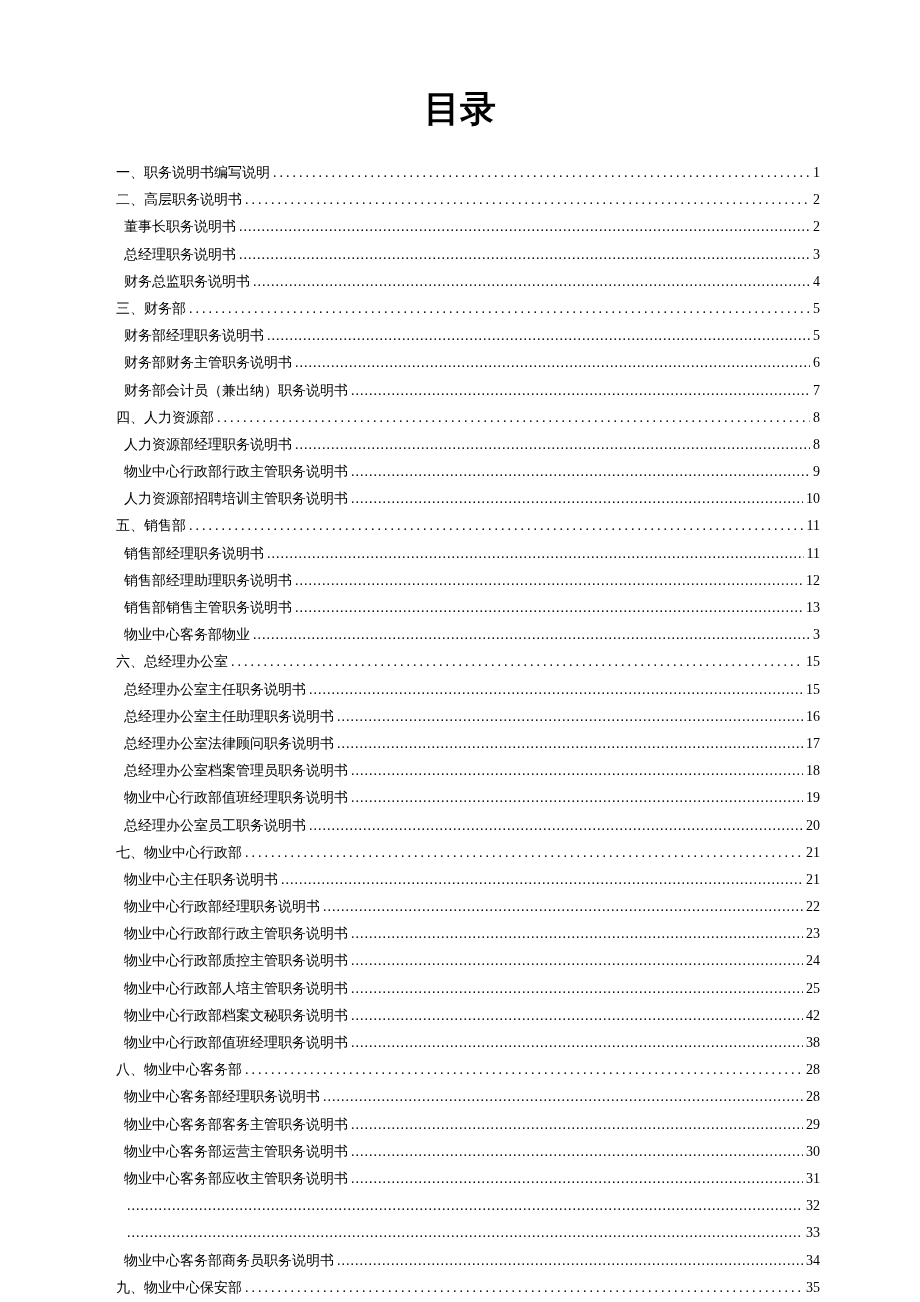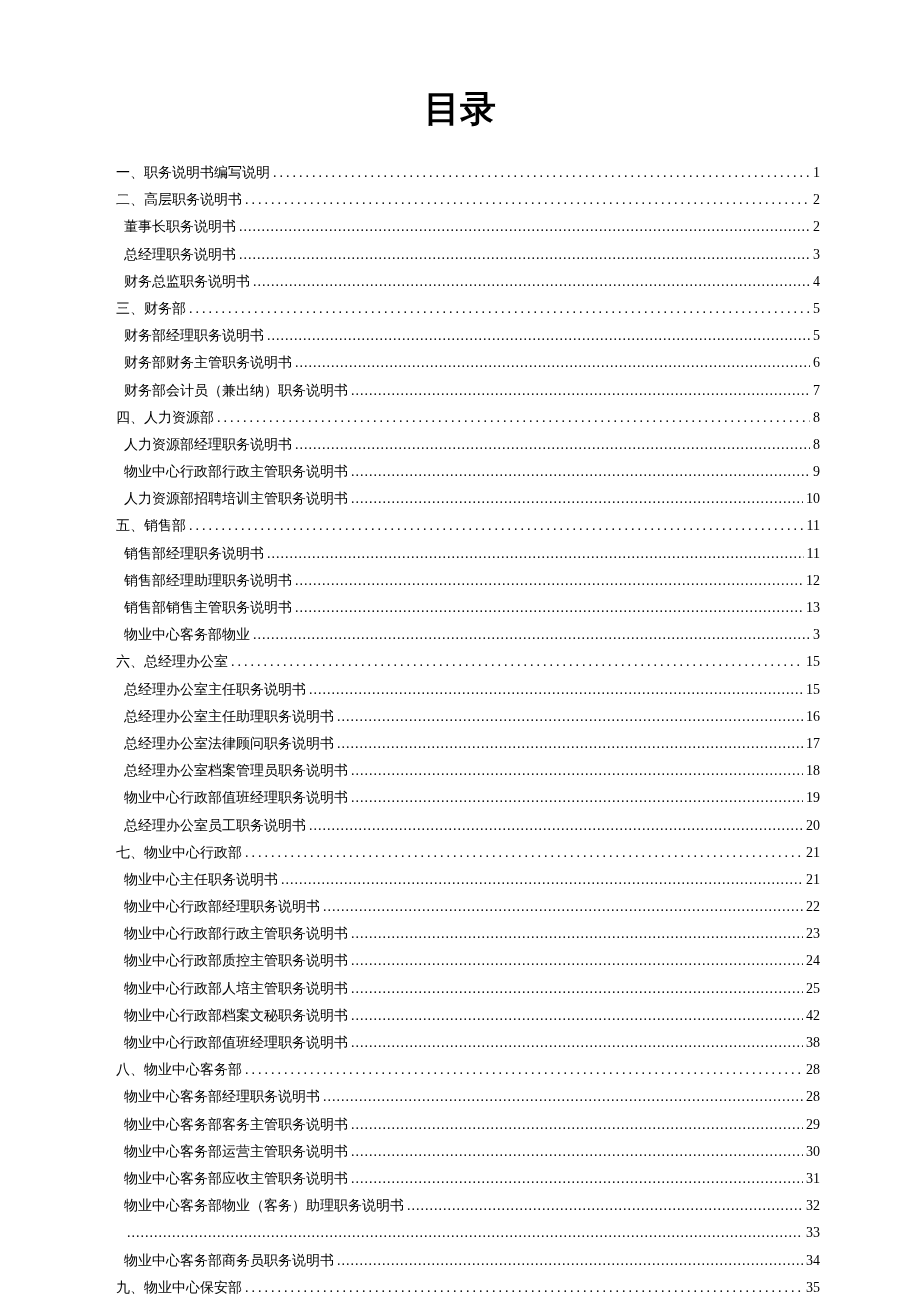--- a/index.html
+++ b/index.html
@@ -245,21 +245,20 @@
       <span class="toc-label">物业中心客务部运营主管职务说明书</span>
       <span class="toc-dots">........................................................................................................................................................................................................</span>
       <span class="toc-page">30</span>
     </div>
     <div class="toc-row level-2">
       <span class="toc-label">物业中心客务部应收主管职务说明书</span>
       <span class="toc-dots">........................................................................................................................................................................................................</span>
       <span class="toc-page">31</span>
     </div>
     <div class="toc-row level-2">
-      <span class="toc-label">物业中心客务部物业（客务）助理职务说明书</span>
       <span class="toc-dots">........................................................................................................................................................................................................</span>
       <span class="toc-page">32</span>
     </div>
     <div class="toc-row level-2">
       <span class="toc-dots">........................................................................................................................................................................................................</span>
       <span class="toc-page">33</span>
     </div>
     <div class="toc-row level-2">
       <span class="toc-label">物业中心客务部商务员职务说明书</span>
       <span class="toc-dots">........................................................................................................................................................................................................</span>

